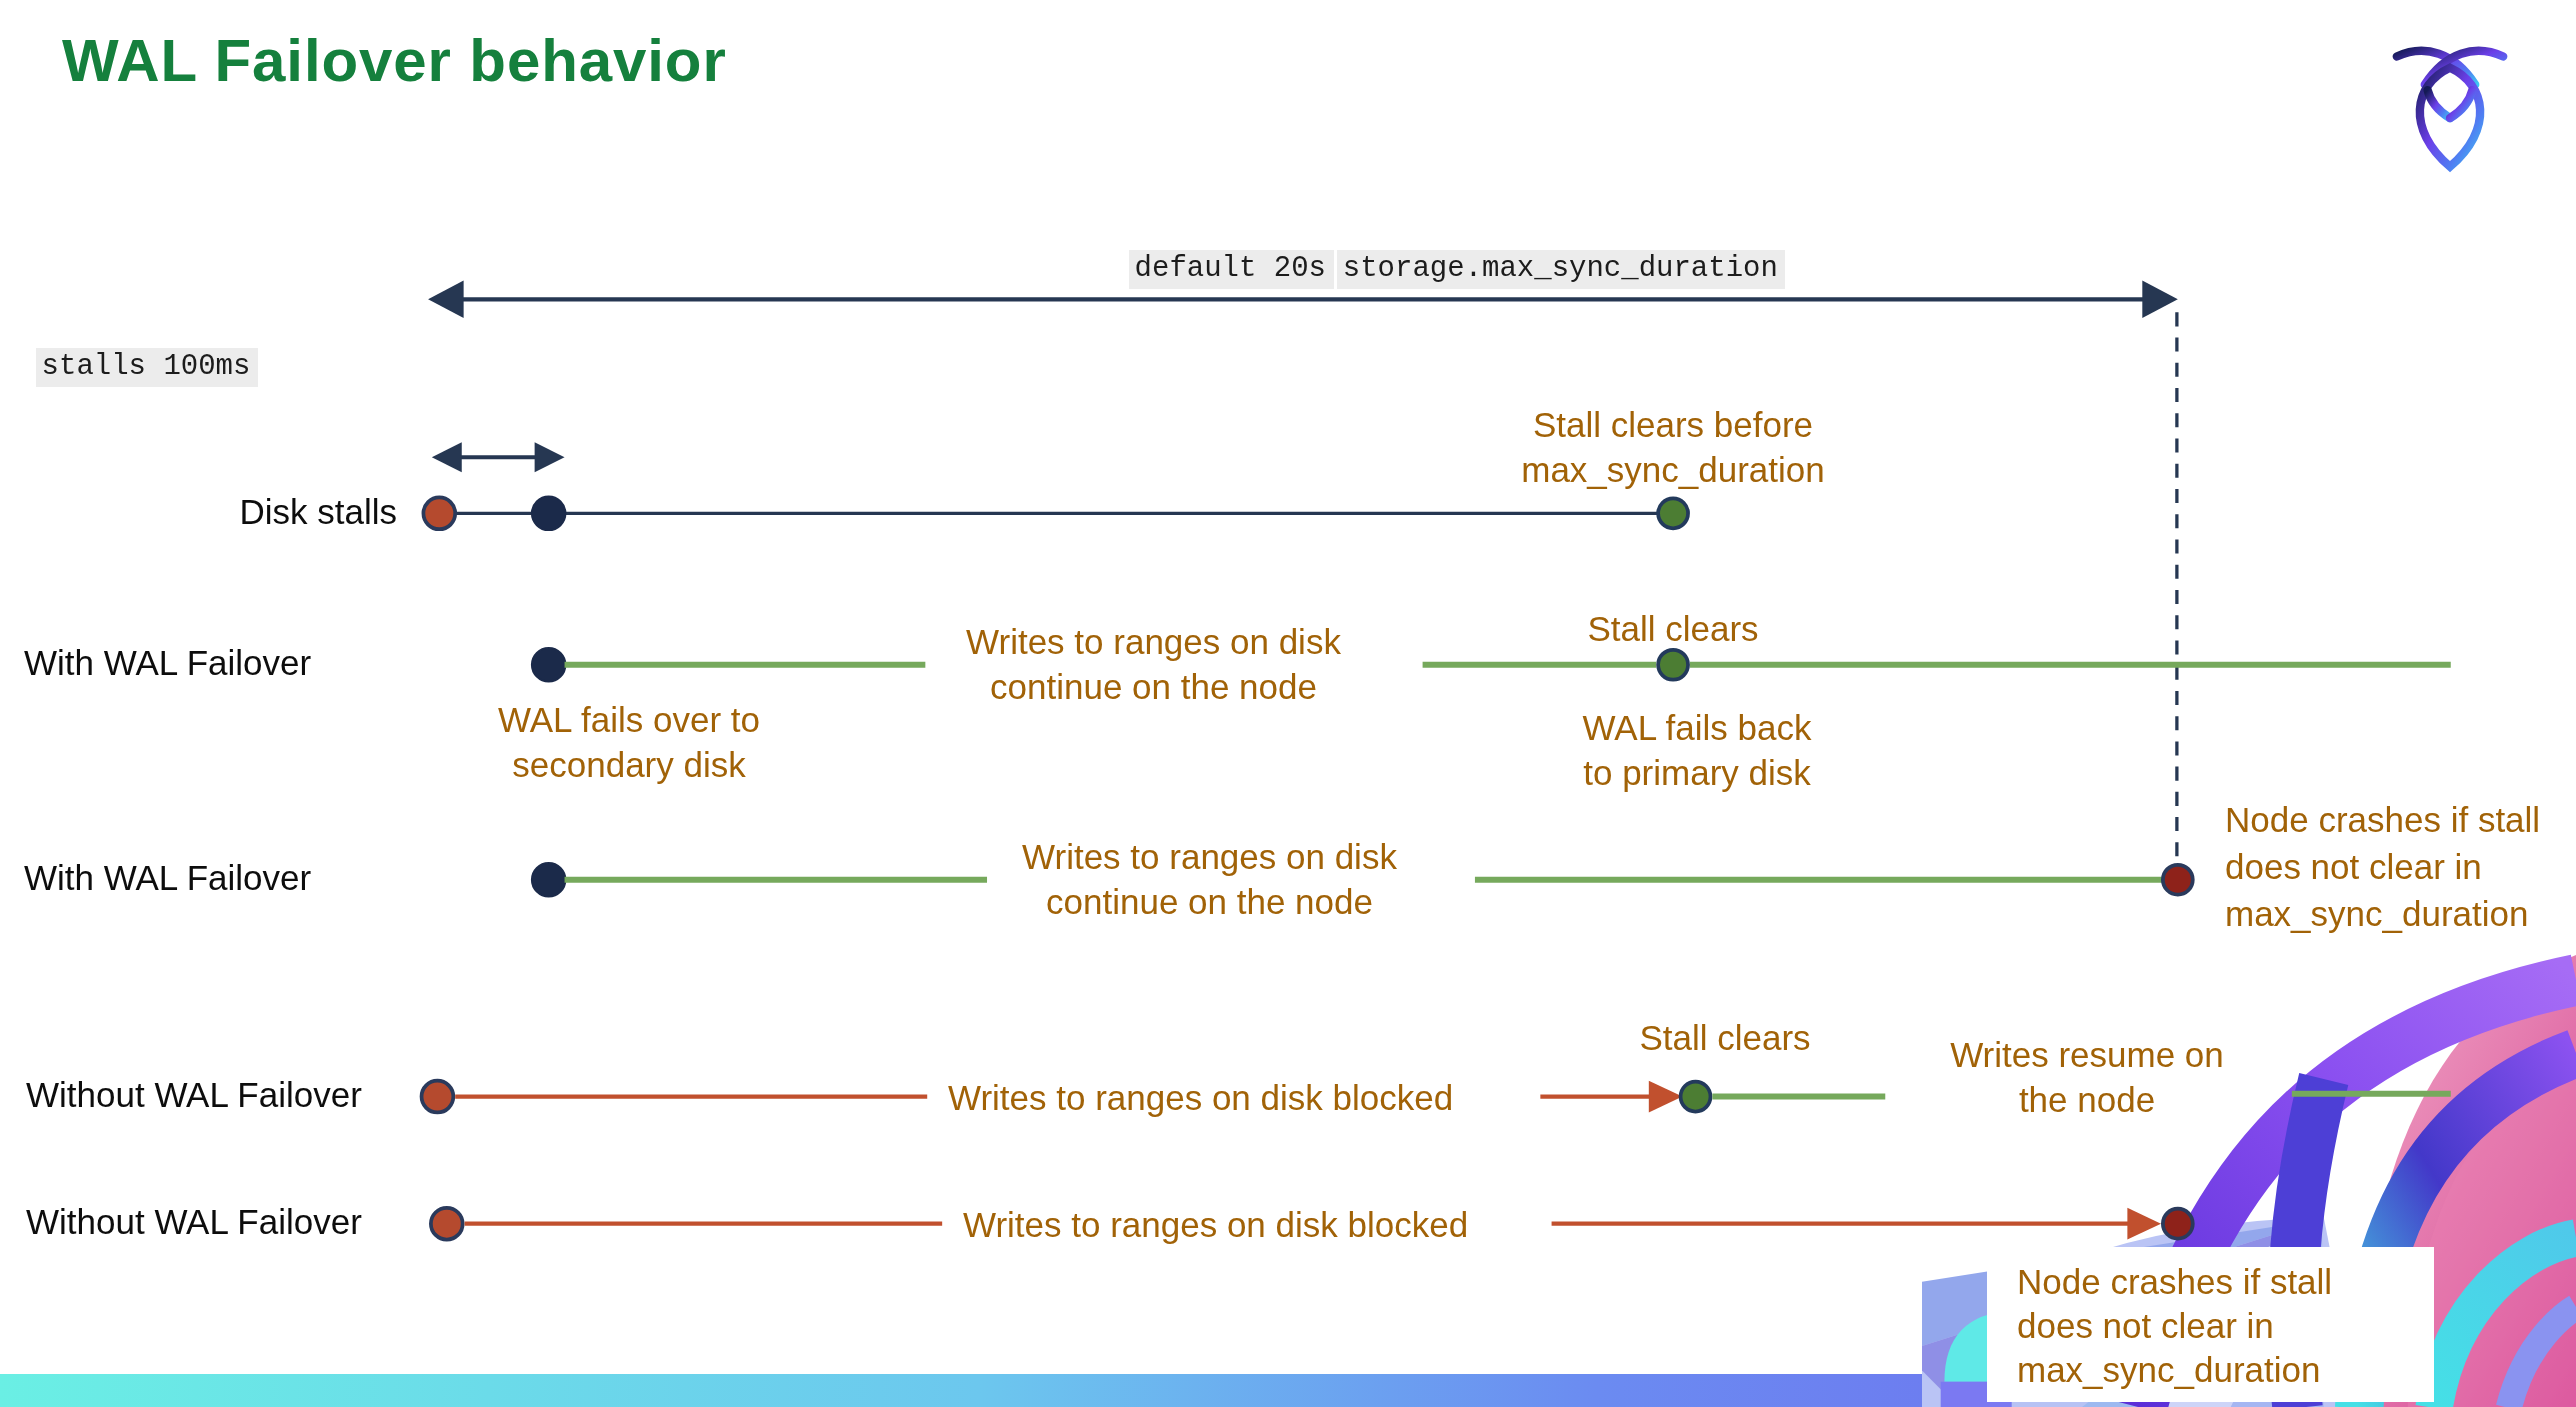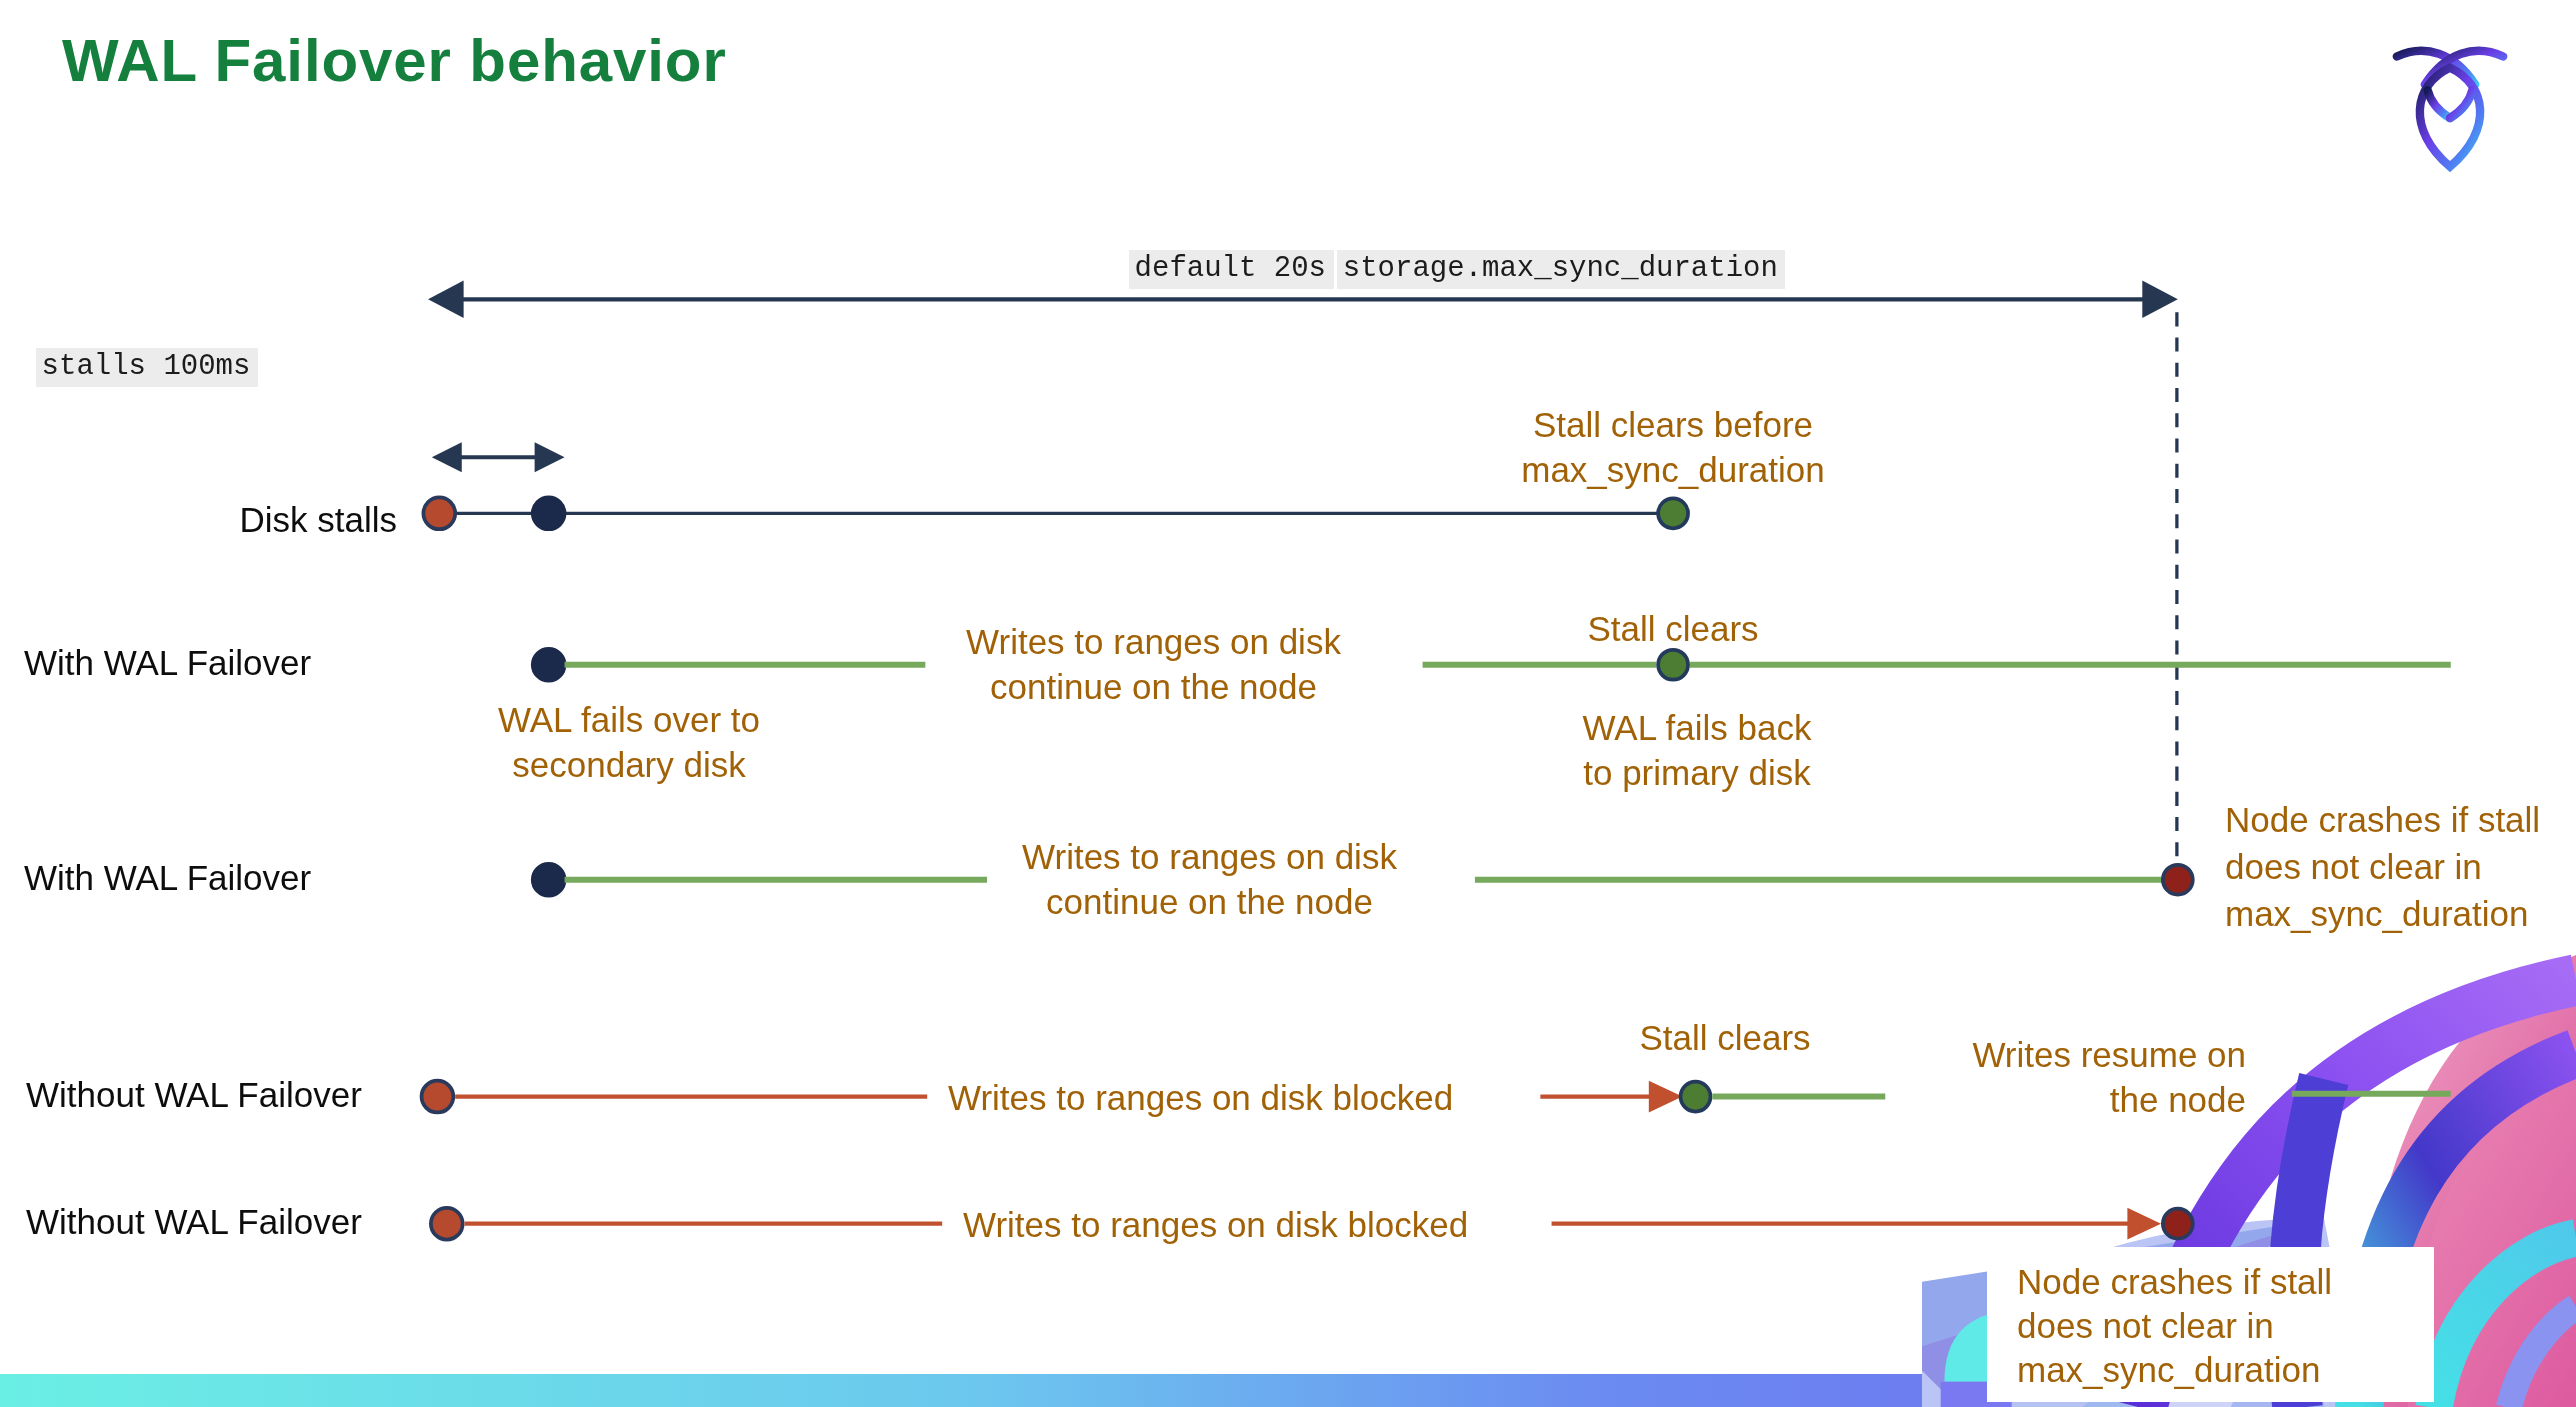--- a/index.html
+++ b/index.html
@@ -94,21 +94,21 @@
 
   <div class="abs mono-label" style="left:1129px;top:250px;">
     <span class="mono-line">default 20s</span>
     <span class="mono-line">storage.max_sync_duration</span>
   </div>
 
   <div class="abs mono-label" style="left:36px;top:348px;">
     <span class="mono-line">stalls 100ms</span>
   </div>
 
-  <div class="abs row-label right" style="left:140px;top:492px;width:257px;margin-top:8px;">Disk stalls</div>
+  <div class="abs row-label right" style="left:140px;top:492px;width:257px;">Disk stalls</div>
   <div class="abs row-label" style="left:24px;top:643px;">With WAL Failover</div>
   <div class="abs row-label" style="left:24px;top:858px;">With WAL Failover</div>
   <div class="abs row-label" style="left:26px;top:1075px;">Without WAL Failover</div>
   <div class="abs row-label" style="left:26px;top:1202px;">Without WAL Failover</div>
 
   <div class="abs annotation center" style="left:1486px;top:402px;width:374px;">Stall clears before
 max_sync_duration</div>
   <div class="abs annotation center" style="left:442px;top:697px;width:374px;">WAL fails over to
 secondary disk</div>
   <div class="abs annotation center" style="left:946px;top:619px;width:415px;">Writes to ranges on disk
@@ -116,21 +116,21 @@
   <div class="abs annotation center" style="left:1486px;top:606px;width:374px;">Stall clears</div>
   <div class="abs annotation center" style="left:1510px;top:705px;width:374px;">WAL fails  back
 to primary disk</div>
   <div class="abs annotation center" style="left:1002px;top:834px;width:415px;">Writes to ranges on disk
 continue on the node</div>
   <div class="abs annotation" style="left:2225px;top:796px;width:351px;line-height:47px;">Node crashes if stall
 does not clear in
 max_sync_duration</div>
   <div class="abs annotation" style="left:948px;top:1075px;width:561px;">Writes to ranges on disk  blocked</div>
   <div class="abs annotation center" style="left:1538px;top:1015px;width:374px;">Stall clears</div>
-  <div class="abs annotation center" style="left:1928px;top:1032px;width:318px;text-align:right;">Writes resume on
+  <div class="abs annotation center" style="left:1928px;top:1032px;width:318px;">Writes resume on
 the node</div>
   <div class="abs annotation" style="left:963px;top:1202px;width:561px;">Writes to ranges on disk  blocked</div>
 
   <div class="abs bottom-bar"></div>
 
   <svg class="abs brand-art" width="654" height="486" viewBox="0 0 700 520">
     <defs>
       <linearGradient id="gPink" x1="0" y1="0" x2="1" y2="1">
         <stop offset="0" stop-color="#f2aac8"></stop>
         <stop offset="0.55" stop-color="#e06ba6"></stop>

